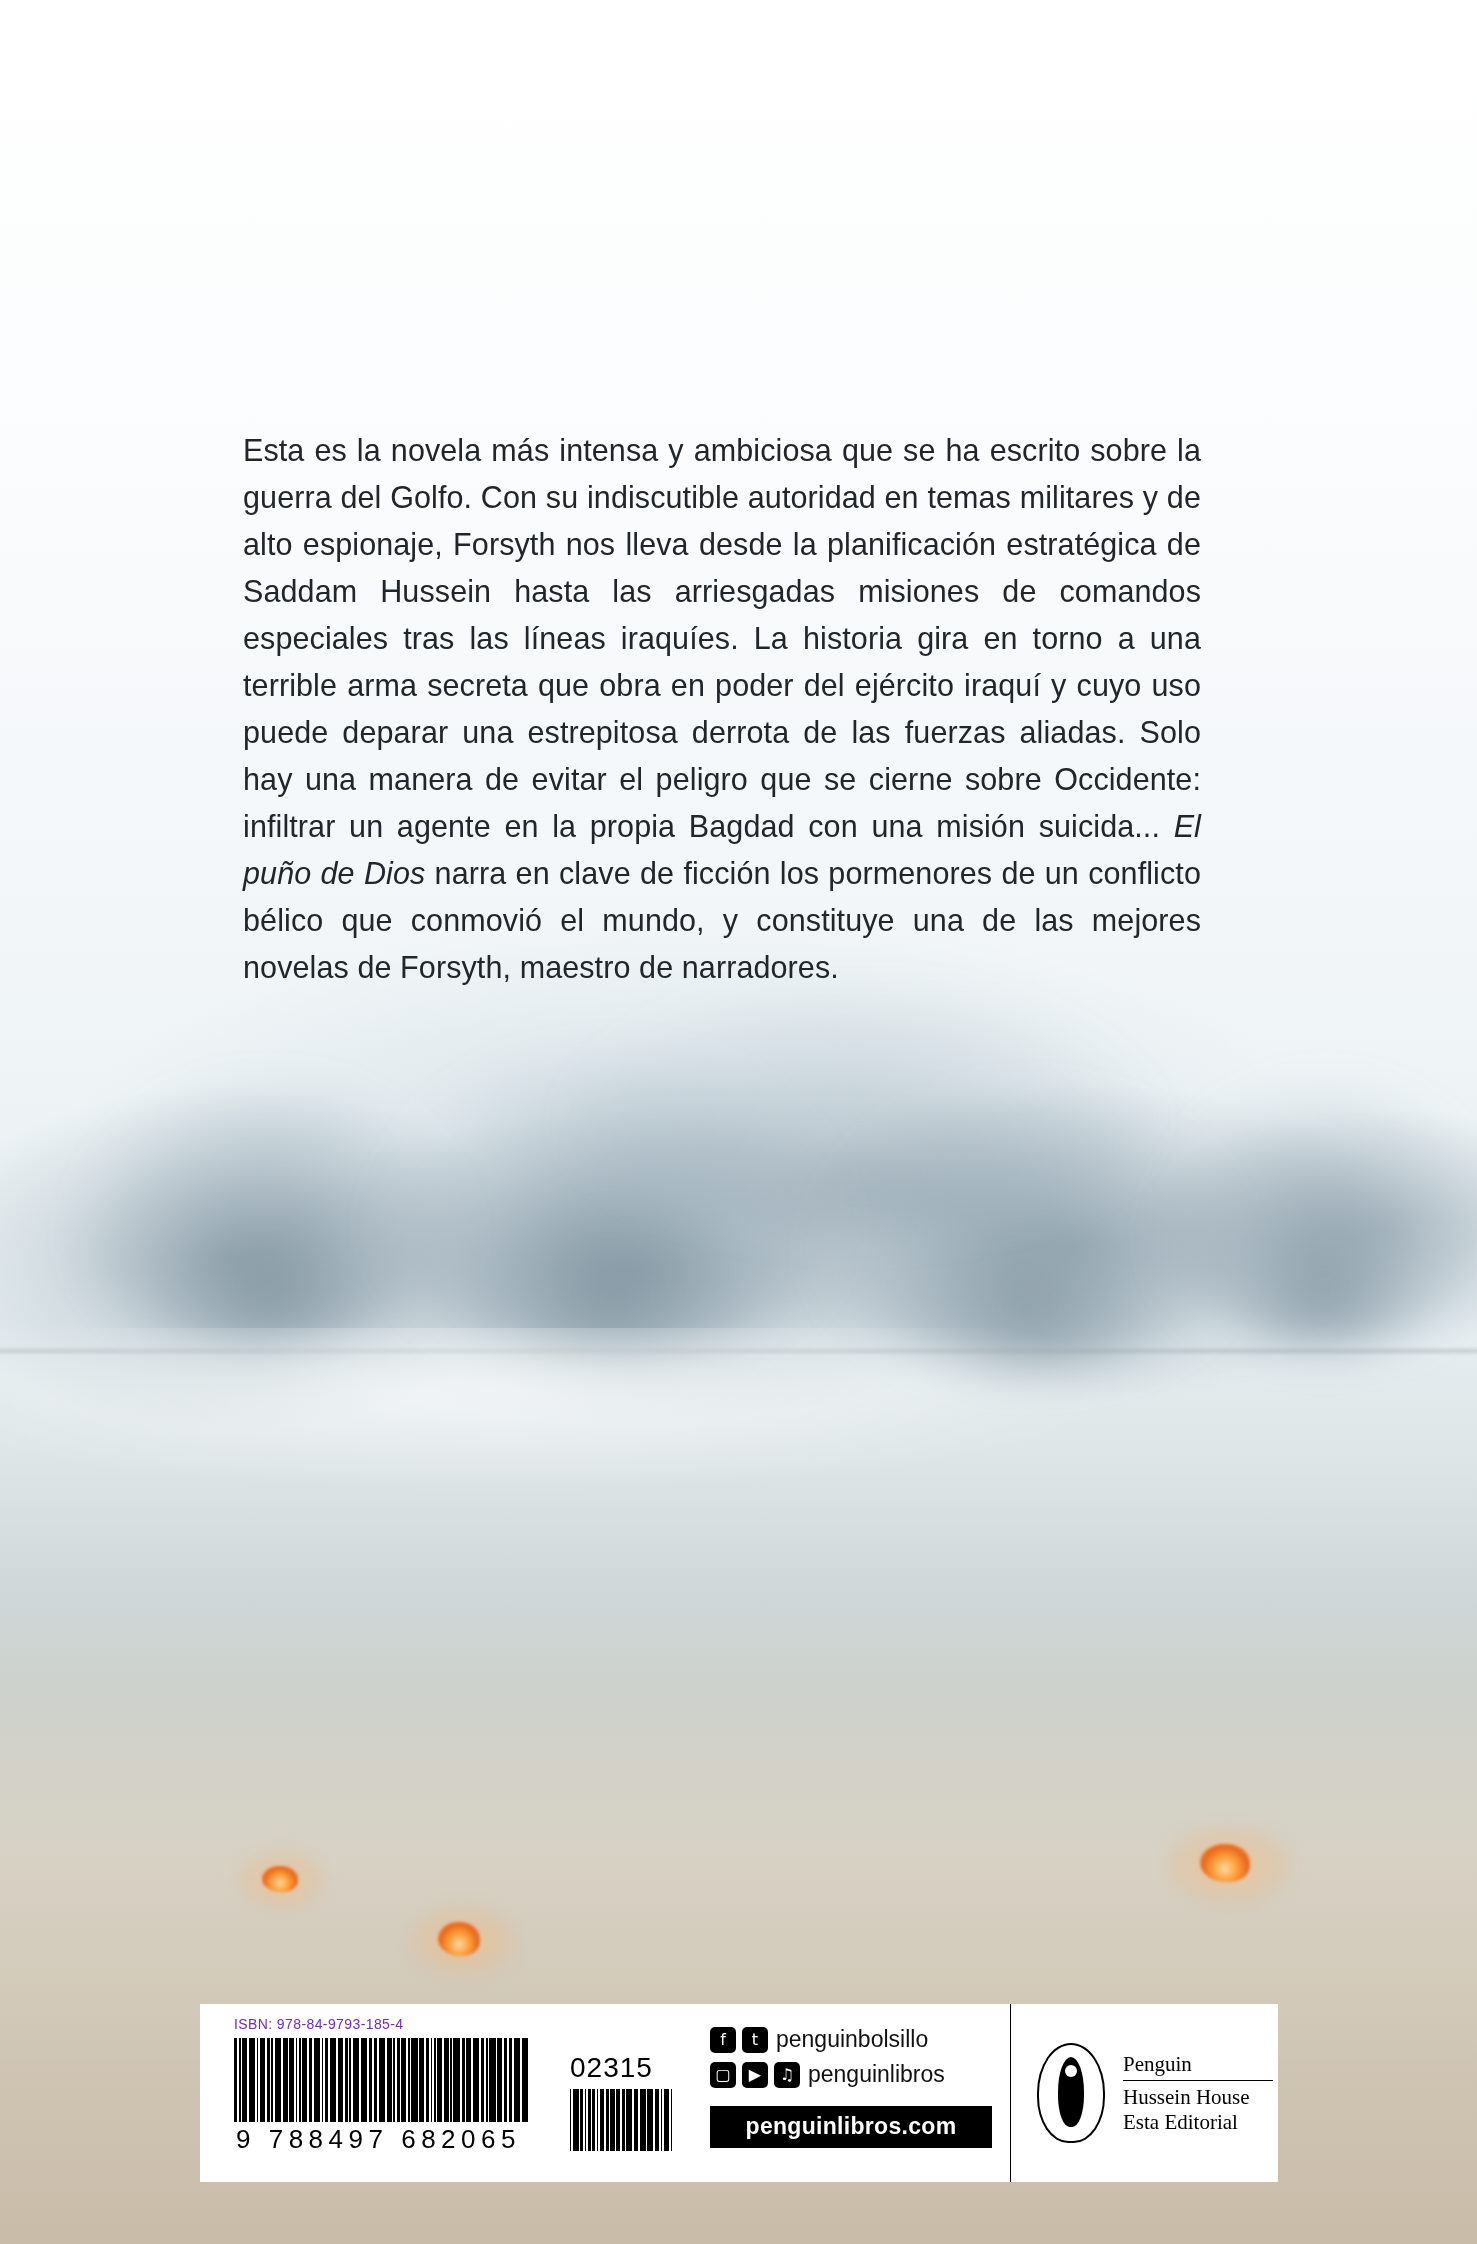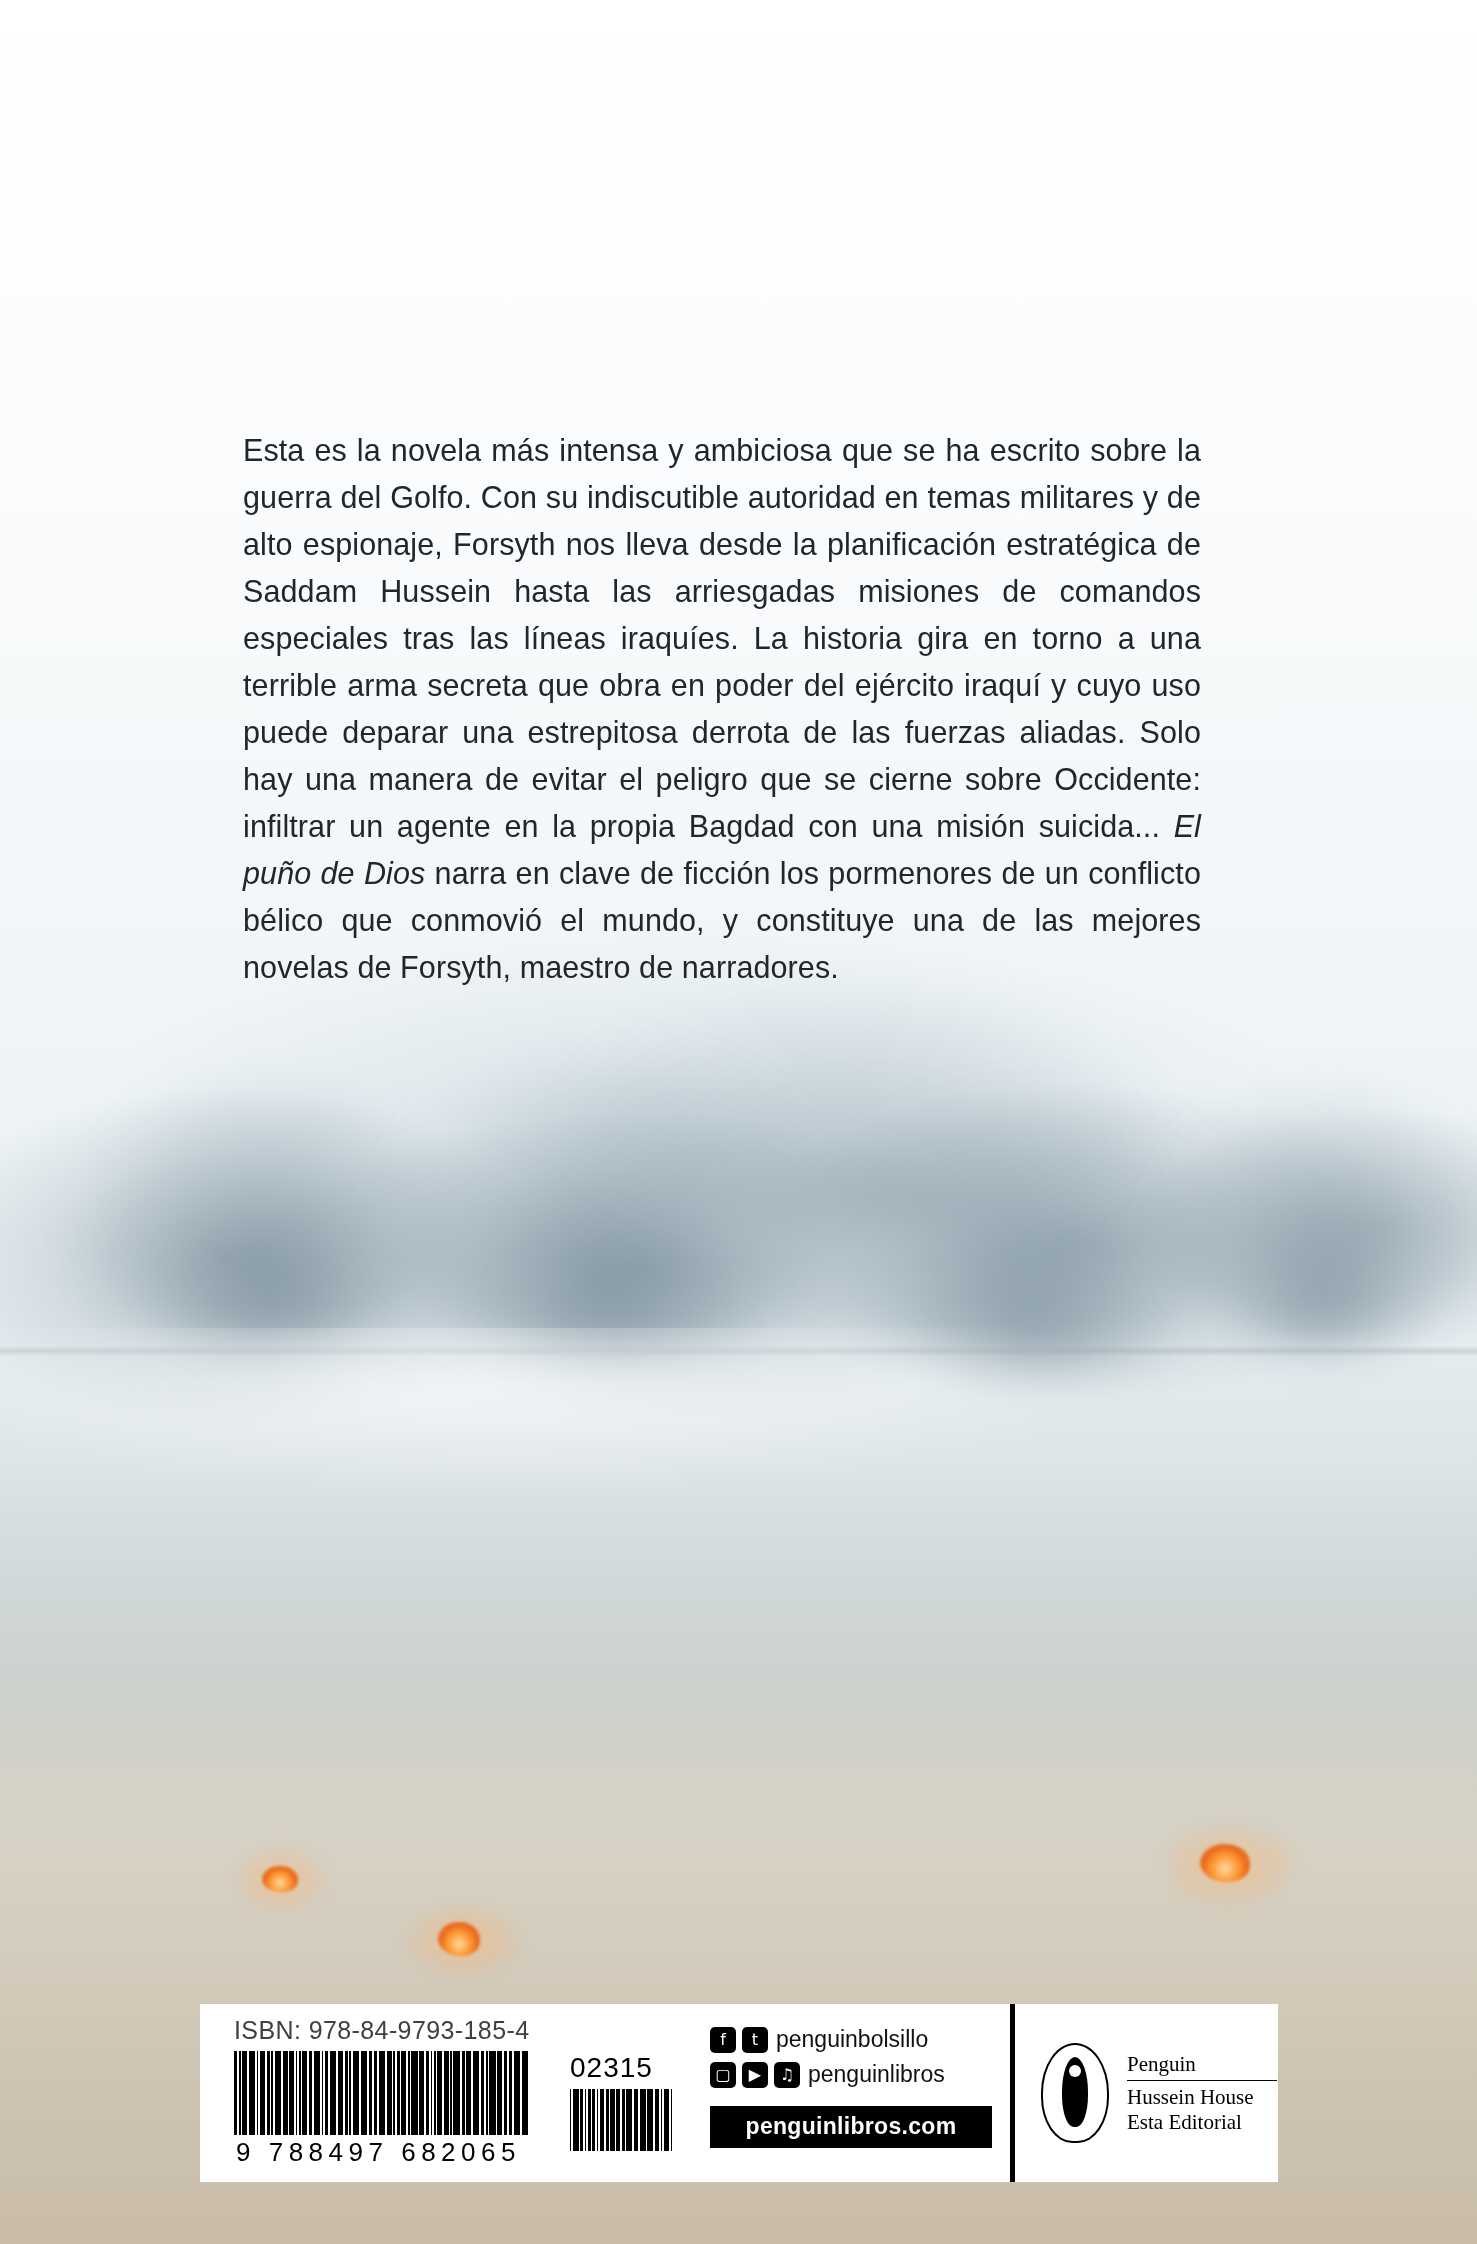--- a/index.html
+++ b/index.html
@@ -114,22 +114,22 @@
     align-items: stretch;
   }
 
   
   .isbn-block {
     width: 370px;
     padding: 12px 0 0 34px;
     box-sizing: border-box;
   }
   .isbn-text {
-    font-size: 25px;
-    color: #404040;
+    font-size: 14px;
+    color: #6d28d9;
     letter-spacing: 0.4px;
     margin-bottom: 6px;
     font-family: "Liberation Sans", sans-serif;
   }
   .barcode-main {
     height: 84px;
     width: 296px;
     display: flex;
     align-items: flex-end;
     gap: 0;
@@ -216,21 +216,21 @@
     font-weight: bold;
     padding: 7px 0 8px 0;
     text-align: center;
     width: 282px;
     letter-spacing: 0.3px;
   }
 
   
   .logo-block {
     flex: 1;
-    border-left: 5px solid #000000;
+    border-left: 1px solid #000000;
     display: flex;
     align-items: center;
     padding-left: 26px;
     gap: 18px;
   }
   .penguin-mark {
     width: 64px;
     height: 96px;
     border: 2px solid #000;
     border-radius: 50% 50% 46% 46%;

